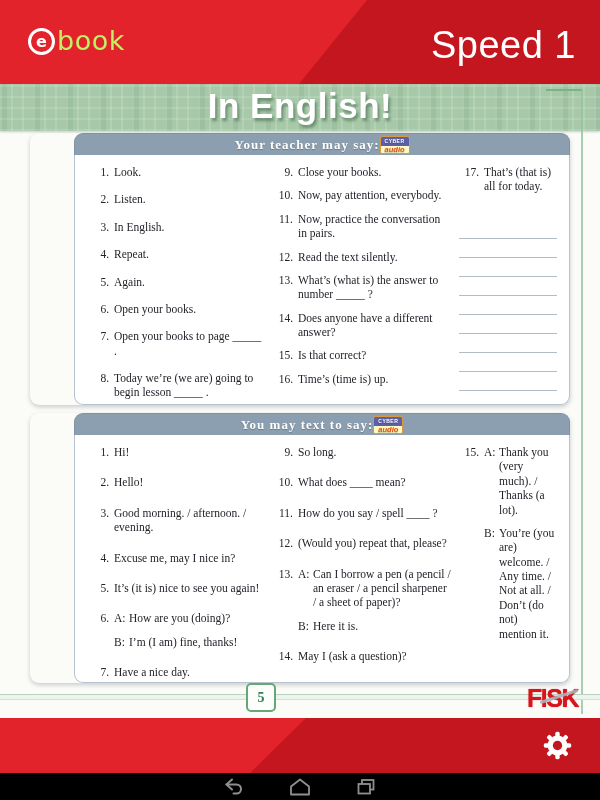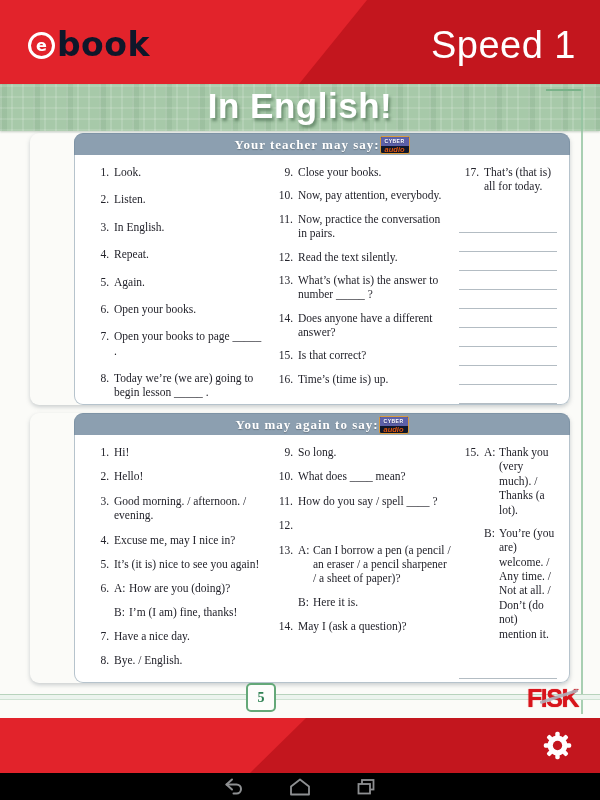--- a/index.html
+++ b/index.html
@@ -10,21 +10,21 @@
   
   .topbar { position:absolute; top:0; left:0; width:600px; height:84px;
             background:#e2232b; overflow:hidden; z-index:30; }
   .topbar-diag { position:absolute; inset:0; background:#c3161e;
             clip-path:polygon(367px 0, 600px 0, 600px 84px, 299px 84px); }
   .logo { position:absolute; left:28px; top:26px; display:flex; align-items:center; }
   .logo-circle { width:27px; height:27px; border:3px solid #fff; border-radius:50%;
             display:flex; align-items:center; justify-content:center;
             color:#fff; font-weight:bold; font-size:16px; line-height:1;
             font-family:"DejaVu Sans", sans-serif; margin-right:2px; }
-  .logo-word { color:#0f172a; font-weight:bold; font-size:33px; letter-spacing:.5px;
+  .logo-word { color:#bef264; font-weight:normal; font-size:27px; letter-spacing:.5px;
             font-family:"DejaVu Sans", sans-serif; position:relative; top:-1px; }
   .book-title { position:absolute; right:24px; top:24px; color:#fff; font-size:38px;
             font-weight:400; letter-spacing:.5px; }
 
   
   .bookpage { position:absolute; top:84px; left:0; width:600px; height:634px;
             background:#fbfbf8; }
   .plaid { position:absolute; top:0; left:0; width:600px; height:47px;
             background-color:#a7c9a9;
             background-image:
@@ -49,30 +49,30 @@
            border:1px solid #7e93a5; border-bottom:none;
            display:flex; align-items:center; justify-content:center;
            color:#fff; font-family:"Liberation Serif", serif; font-weight:bold;
            font-size:13px; letter-spacing:1px; text-shadow:0 1px 1px rgba(0,0,0,.25); }
   .panel-body { height:calc(100% - 22px); background:#fff; border:1px solid #b6c3cc;
            border-top:none; border-radius:0 0 9px 9px; overflow:hidden;
            display:grid; grid-template-columns:176px 178px 1fr;
            column-gap:8px; padding:10px 12px 4px 14px; }
 
   .audio-badge { display:inline-flex; flex-direction:column; width:30px; height:18px;
-           border:1px solid #d89a3e; background:#0f172a; border-radius:2px;
+           border:1px solid #d89a3e; background:#fef9c3; border-radius:2px;
            overflow:hidden; flex:none; }
   .audio-top { height:9px; background:#5c60a8; color:#fff; font-size:5px;
            font-family:"Liberation Sans", sans-serif; letter-spacing:.5px;
            line-height:9px; text-align:center; font-weight:bold; }
   .audio-bottom { height:8px; color:#e2550f; font-size:7.5px; font-weight:bold;
            font-style:italic; line-height:7px; text-align:center;
            font-family:"Liberation Sans", sans-serif; letter-spacing:0; }
 
-  .col { display:flex; flex-direction:column; gap:10px;
+  .col { display:flex; flex-direction:column; gap:16px;
          font-family:"Liberation Serif", serif; font-size:11.5px; line-height:1.25;
          color:#23232b; }
   .panel-1 .col-0 { gap:13px; }
   .panel-1 .col-1 { gap:9px; }
   .item { display:flex; align-items:flex-start; }
   .num { width:20px; text-align:right; margin-right:5px; flex:none; }
   .itext { flex:1; }
   .part { display:flex; }
   .part + .part { margin-top:9px; }
   .plabel { width:15px; flex:none; }
@@ -226,21 +226,21 @@
               <div class="rline"></div>
               <div class="rline"></div>
               <div class="rline"></div>
             </div>
           </div>
       </div>
     </section>
 
     <section class="panel panel-2">
       <div class="panel-header">
-        <span>You may again to say:</span>
+        <span>You may text to say:</span>
         <span class="audio-badge">
           <span class="audio-top">CYBER</span>
           <span class="audio-bottom">audio</span>
         </span>
       </div>
       <div class="panel-body">
         <div class="col col-0">
             <div class="item">
               <span class="num">1.</span>
               <div class="itext">Hi!</div>
@@ -291,20 +291,21 @@
             <div class="item">
               <span class="num">10.</span>
               <div class="itext">What does ____ mean?</div>
             </div>
             <div class="item">
               <span class="num">11.</span>
               <div class="itext">How do you say / spell ____ ?</div>
             </div>
             <div class="item">
               <span class="num">12.</span>
+              <div class="itext">(Would you) repeat that, please?</div>
             </div>
             <div class="item">
               <span class="num">13.</span>
               <div class="itext">
                 <div class="part">
                   <span class="plabel">A:</span>
                   <span class="ptext">Can I borrow a pen (a pencil / an eraser / a pencil sharpener / a sheet of paper)?</span>
                 </div>
                 <div class="part">
                   <span class="plabel">B:</span>

